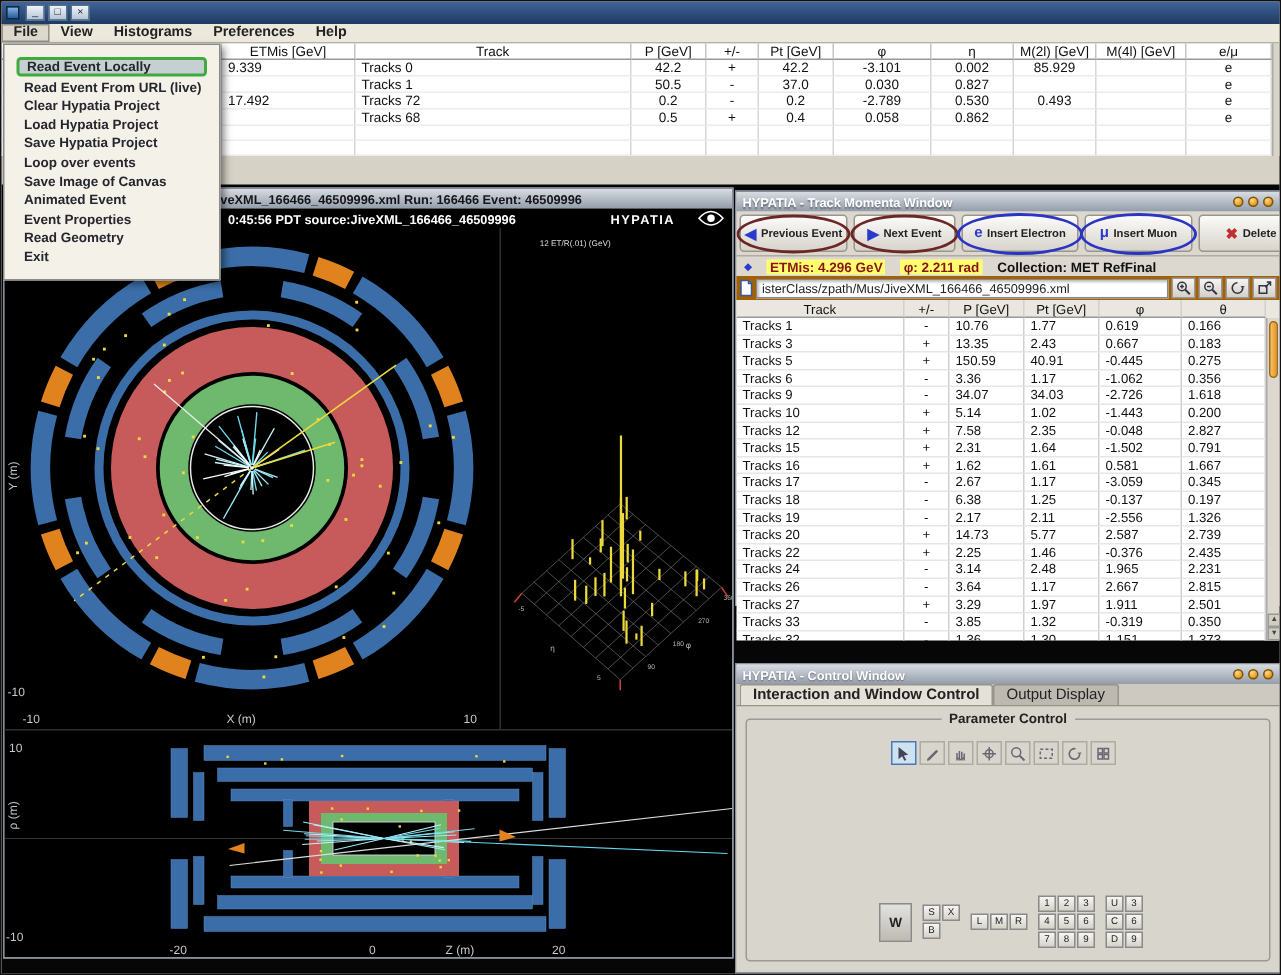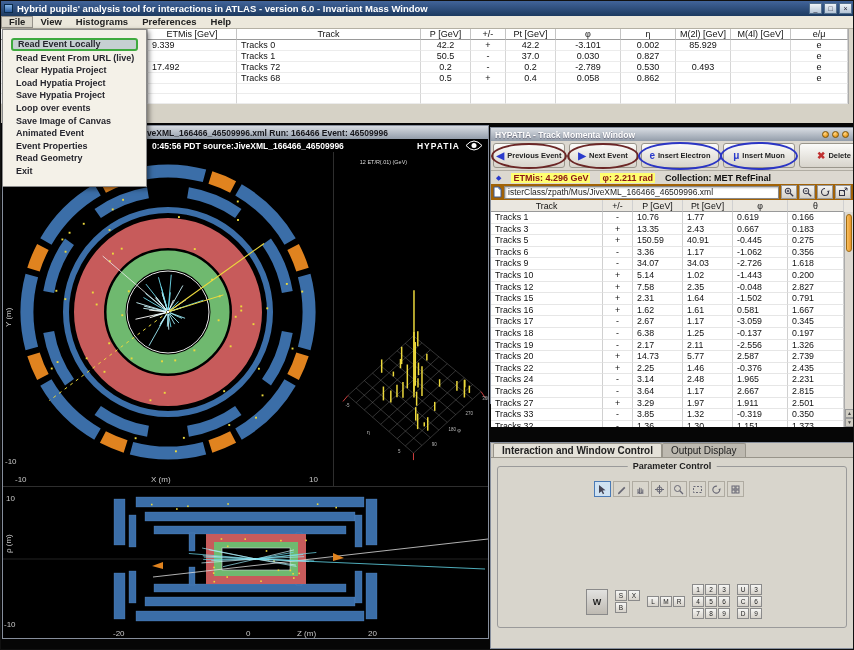--- a/index.html
+++ b/index.html
@@ -38,21 +38,21 @@
   .swin{position:absolute;background:#d8d5cc;border:1px solid #868e9c;}
   .swin-title{height:13px;background:linear-gradient(#d8dce2,#939daa);display:flex;align-items:center;
     padding:0 4px;font-size:8.5px;font-weight:bold;color:#fff;text-shadow:0 1px 1px #667;white-space:nowrap;overflow:hidden;}
   .swin-title.dark-text{color:#15151a;text-shadow:none;}
   .swin-dots{margin-left:auto;display:flex;gap:3px;flex-shrink:0;}
   .dot{width:7px;height:7px;border-radius:50%;background:radial-gradient(circle at 35% 30%,#ffd98a,#efa22b 60%,#c67c12);
     border:1px solid #7a5408;}
   
   #canvasWin{left:1px;top:2px;width:487px;height:514px;}
   #canvasWin .swin-title span{padding-left:104px;}
-  .canvas-info{height:13px;background:#000;color:#fff;font-size:8.5px;display:flex;align-items:center;padding:0 5px;gap:5px;}
+  .canvas-info{height:13px;background:#000;color:#fff;font-size:8.5px;display:flex;align-items:center;padding:0 5px;gap:15px;}
   .canvas-info .time{padding-left:144px;font-weight:bold;white-space:nowrap;}
   .canvas-info .brand{margin-left:auto;font-weight:bold;letter-spacing:1px;}
   .canvas-body{position:relative;height:334px;background:#000;display:flex;}
   svg.endview{width:330px;height:334px;display:block;}
   svg.lego{width:155px;height:334px;display:block;border-left:1px solid #2e2e2e;}
   .canvas-side{height:152px;background:#000;border-top:1px solid #2e2e2e;}
   svg.sideview{width:485px;height:152px;display:block;}
   .ax{fill:#c8c8c8;font-size:8px;}
   .lg-label{fill:#ddd;font-size:5.5px;}
   
@@ -122,21 +122,20 @@
   .kp-digits{display:grid;grid-template-columns:repeat(3,12px);grid-auto-rows:11px;gap:1px;}
   .kp-ucd{display:grid;grid-template-columns:12px 12px;grid-auto-rows:11px;gap:1px;}
 </style>
 </head>
 <body>
 
 <div class="app">
 
   <div class="titlebar">
     <span class="app-icon"></span>
-    <span class="title-text">Hybrid pupils' analysis tool for interactions in ATLAS - version 6.0 - Invariant Mass Window</span>
     <span class="win-controls">
       <span class="winbtn">_</span>
       <span class="winbtn">□</span>
       <span class="winbtn">×</span>
     </span>
   </div>
 
   <div class="menubar">
       <span class="menu-item">File</span>
       <span class="menu-item">View</span>
@@ -792,20 +791,28 @@
           </div>
         <div class="twt-scroll">
           <div class="thumb"></div>
           <div class="sb-btn" style="bottom:9px;">▲</div>
           <div class="sb-btn" style="bottom:0;">▼</div>
         </div>
       </div>
     </div>
 
     <div class="swin" id="ctrlWin">
+      <div class="swin-title">
+        <span>HYPATIA - Control Window</span>
+        <span class="swin-dots">
+          <span class="dot"></span>
+          <span class="dot"></span>
+          <span class="dot"></span>
+        </span>
+      </div>
       <div class="cw-tabrow">
         <span class="cw-tab active">Interaction and Window Control</span>
         <span class="cw-tab inactive">Output Display</span>
       </div>
       <div class="cw-body">
         <div class="param-panel">
           <span class="param-title">Parameter Control</span>
           <div class="tool-row">
             <span class="tool-btn active">
                 <svg width="11" height="11" viewBox="0 0 11 11">

